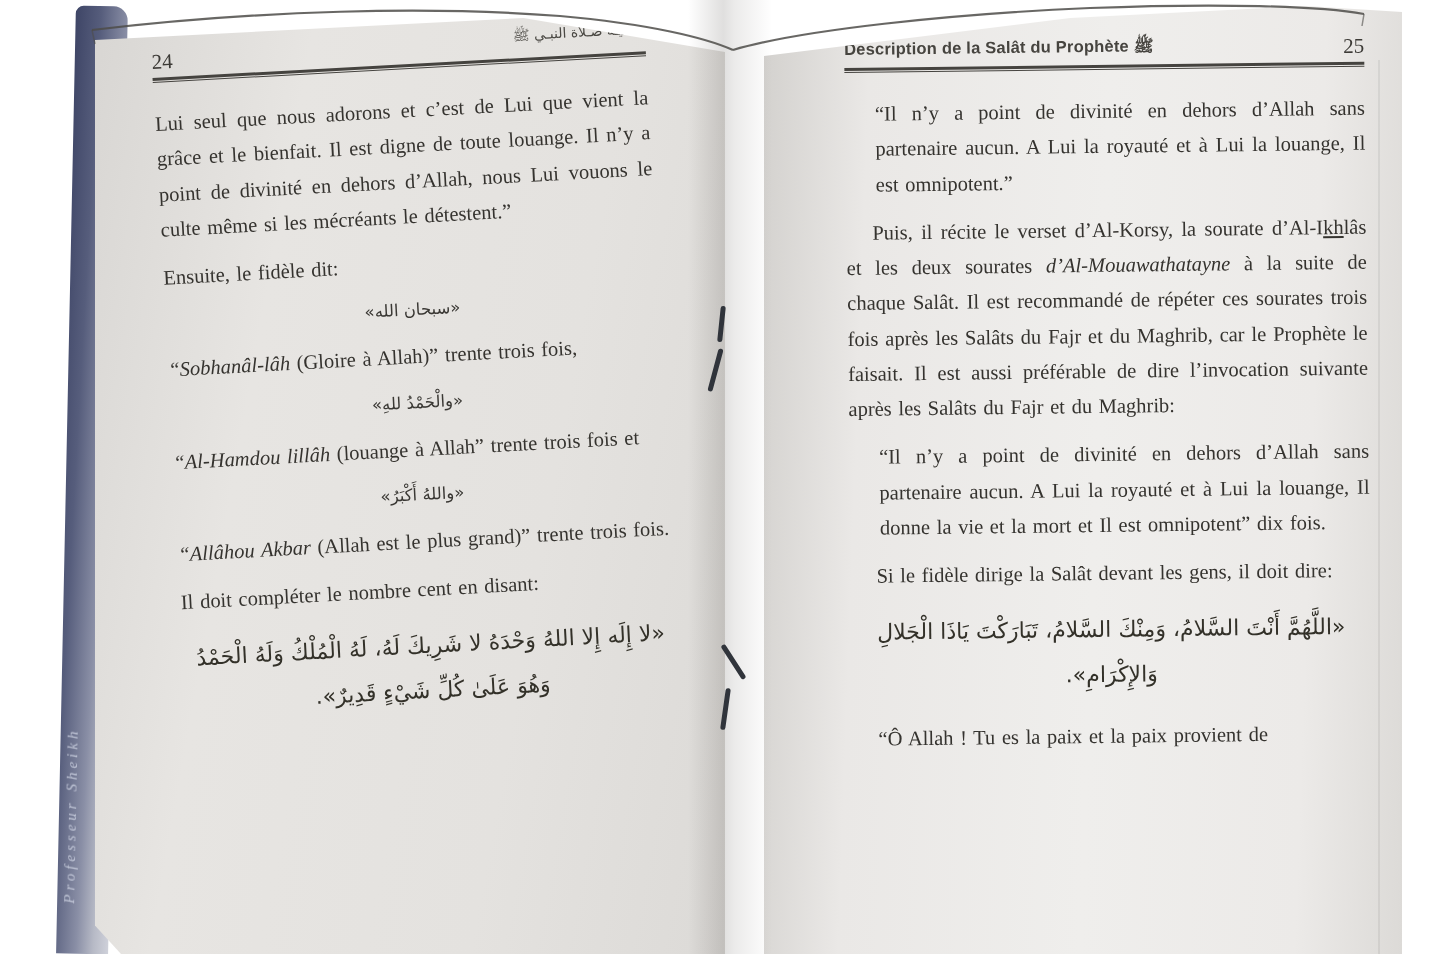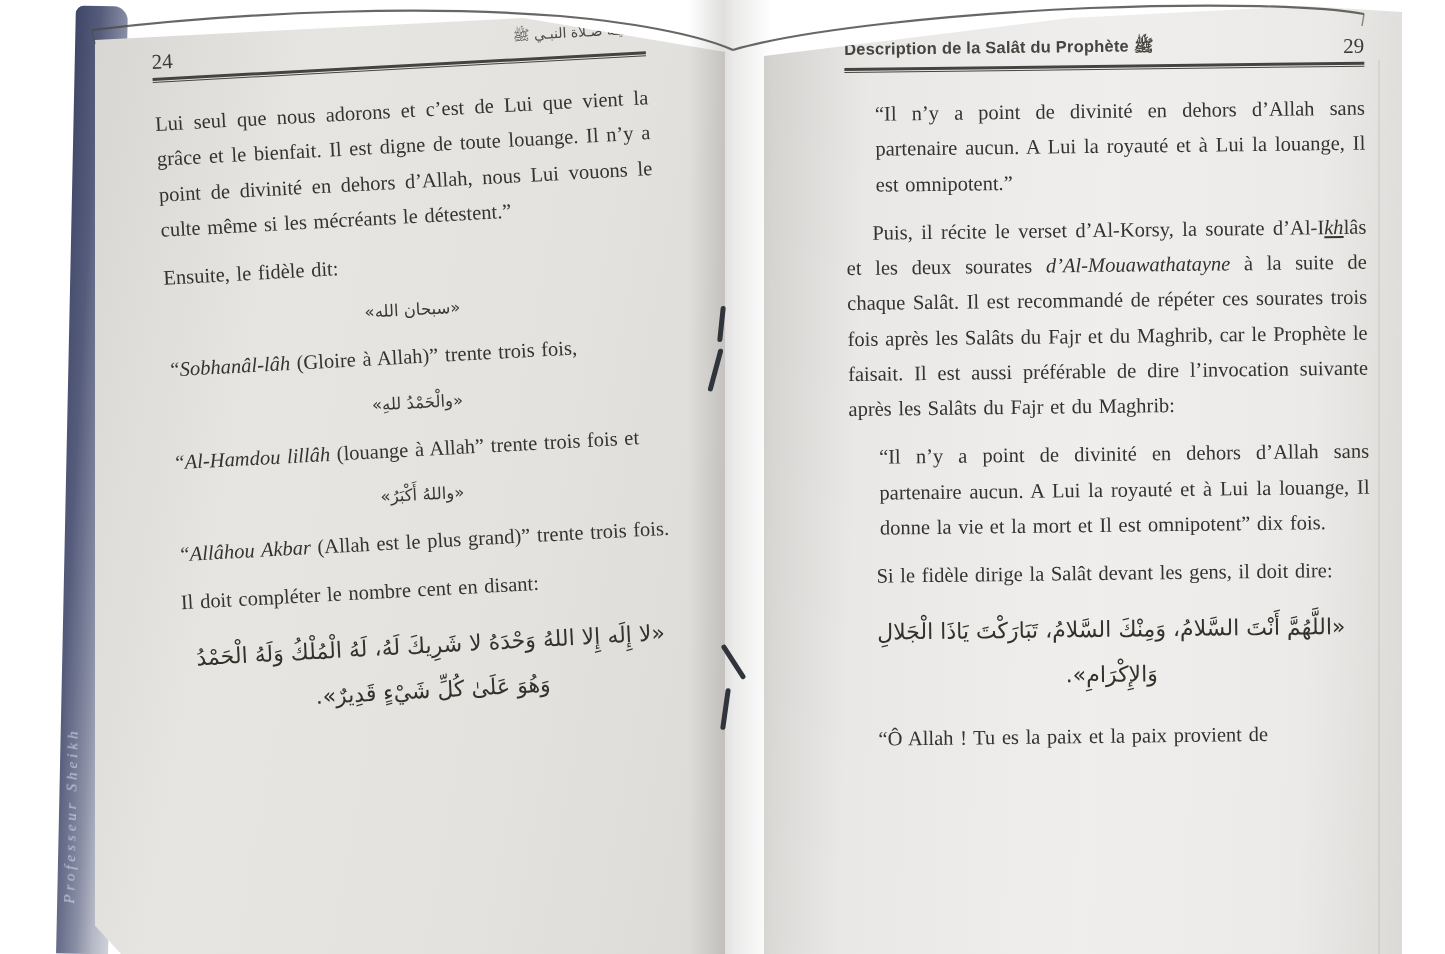--- a/index.html
+++ b/index.html
@@ -49,21 +49,21 @@
   .runhead-fr { font-family:"Liberation Sans", sans-serif; font-size:16.5px; font-weight:600;
                 color:#46443f; letter-spacing:0.2px; transform:translateY(-2px); }
   .rule { height:5px; border-top:3px solid #45433f; border-bottom:1.8px solid #45433f;
           margin-top:3px; }
 
   .body-block { margin-top:24px; }
   p.t { font-size:20.5px; line-height:1.72; text-align:justify; word-spacing:1.5px;
         margin-bottom:13px; }
   p.noj { text-align:left; }
   .it { font-style:italic; }
-  .u { text-decoration:underline;font-style:italic; }
+  .u { text-decoration:underline; }
   .indent { text-indent:26px; }
   .quote-block { margin-left:30px; }
 
   .ar { font-family:"DejaVu Sans", sans-serif; direction:rtl; }
   .ar-small { text-align:center; font-size:16.5px; margin:18px 0 20px; color:#3a3834; }
   .ar-big { text-align:center; font-size:22px; line-height:2.05; margin-top:16px; color:#333129; }
 </style>
 </head>
 <body>
 
@@ -101,21 +101,21 @@
 
         <div class="ar ar-big">«لا إِلَه إِلا اللهُ وَحْدَهُ لا شَرِيكَ لَهُ، لَهُ الْمُلْكُ وَلَهُ الْحَمْدُ وَهُوَ عَلَىٰ كُلِّ شَيْءٍ قَدِيرٌ».</div>
       </div>
     </div>
   </div>
 
   <div class="page page-right">
     <div class="content-right">
       <div class="hdr">
         <span class="runhead-fr">Description de la Salât du Prophète ﷺ</span>
-        <span class="pagenum">29</span>
+        <span class="pagenum">25</span>
       </div>
       <div class="rule"></div>
 
       <div class="body-block">
         <p class="t quote-block">“Il n’y a point de divinité en dehors d’Allah sans partenaire aucun. A Lui la royauté et à Lui la louange, Il est omnipotent.”</p>
 
         <p class="t indent"><span>Puis, il récite le verset d’Al-Korsy, la sourate d’Al-I</span><span class="u">kh</span><span>lâs et les deux sourates </span><span class="it">d’Al-Mouawathatayne</span><span> à la suite de chaque Salât. Il est recommandé de répéter ces sourates trois fois après les Salâts du Fajr et du Maghrib, car le Prophète le faisait. Il est aussi préférable de dire l’invocation suivante après les Salâts du Fajr et du Maghrib:</span></p>
 
         <p class="t quote-block">“Il n’y a point de divinité en dehors d’Allah sans partenaire aucun. A Lui la royauté et à Lui la louange, Il donne la vie et la mort et Il est omnipotent” dix fois.</p>
 

